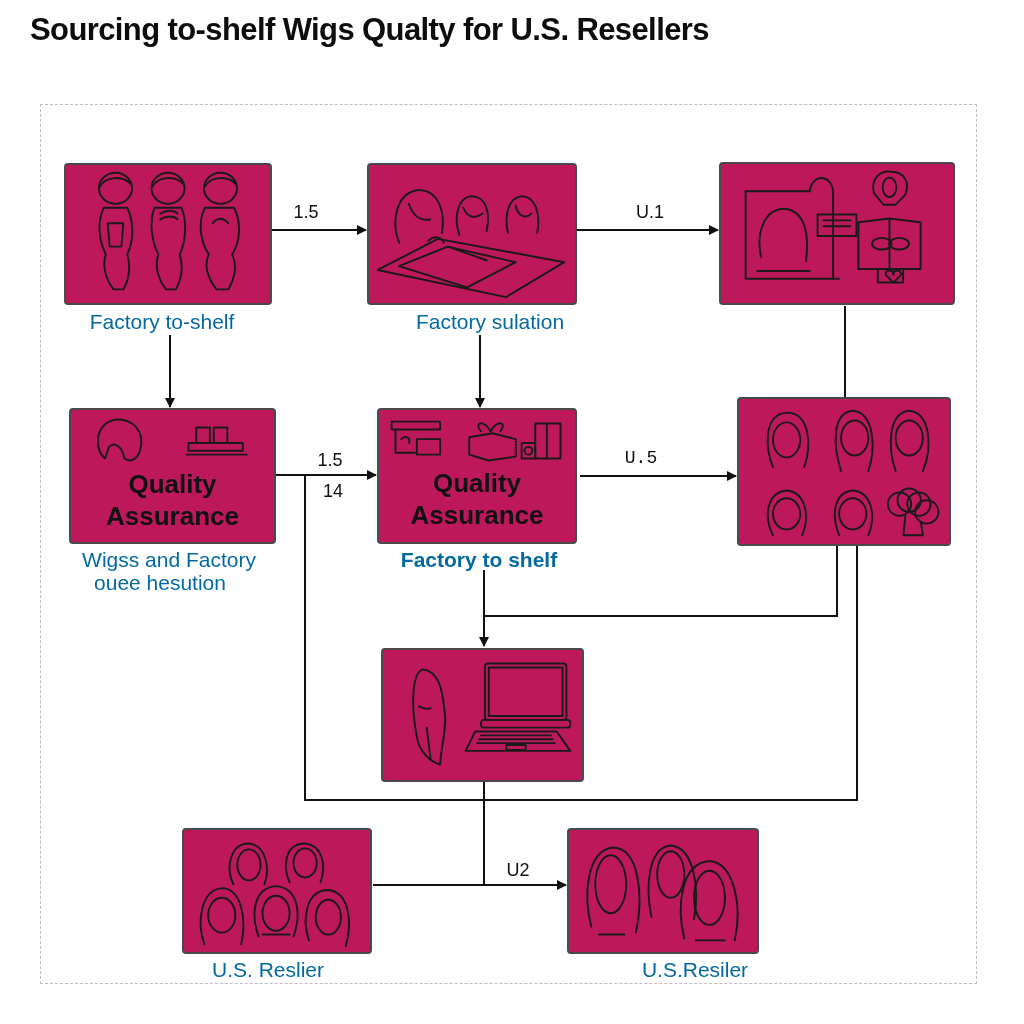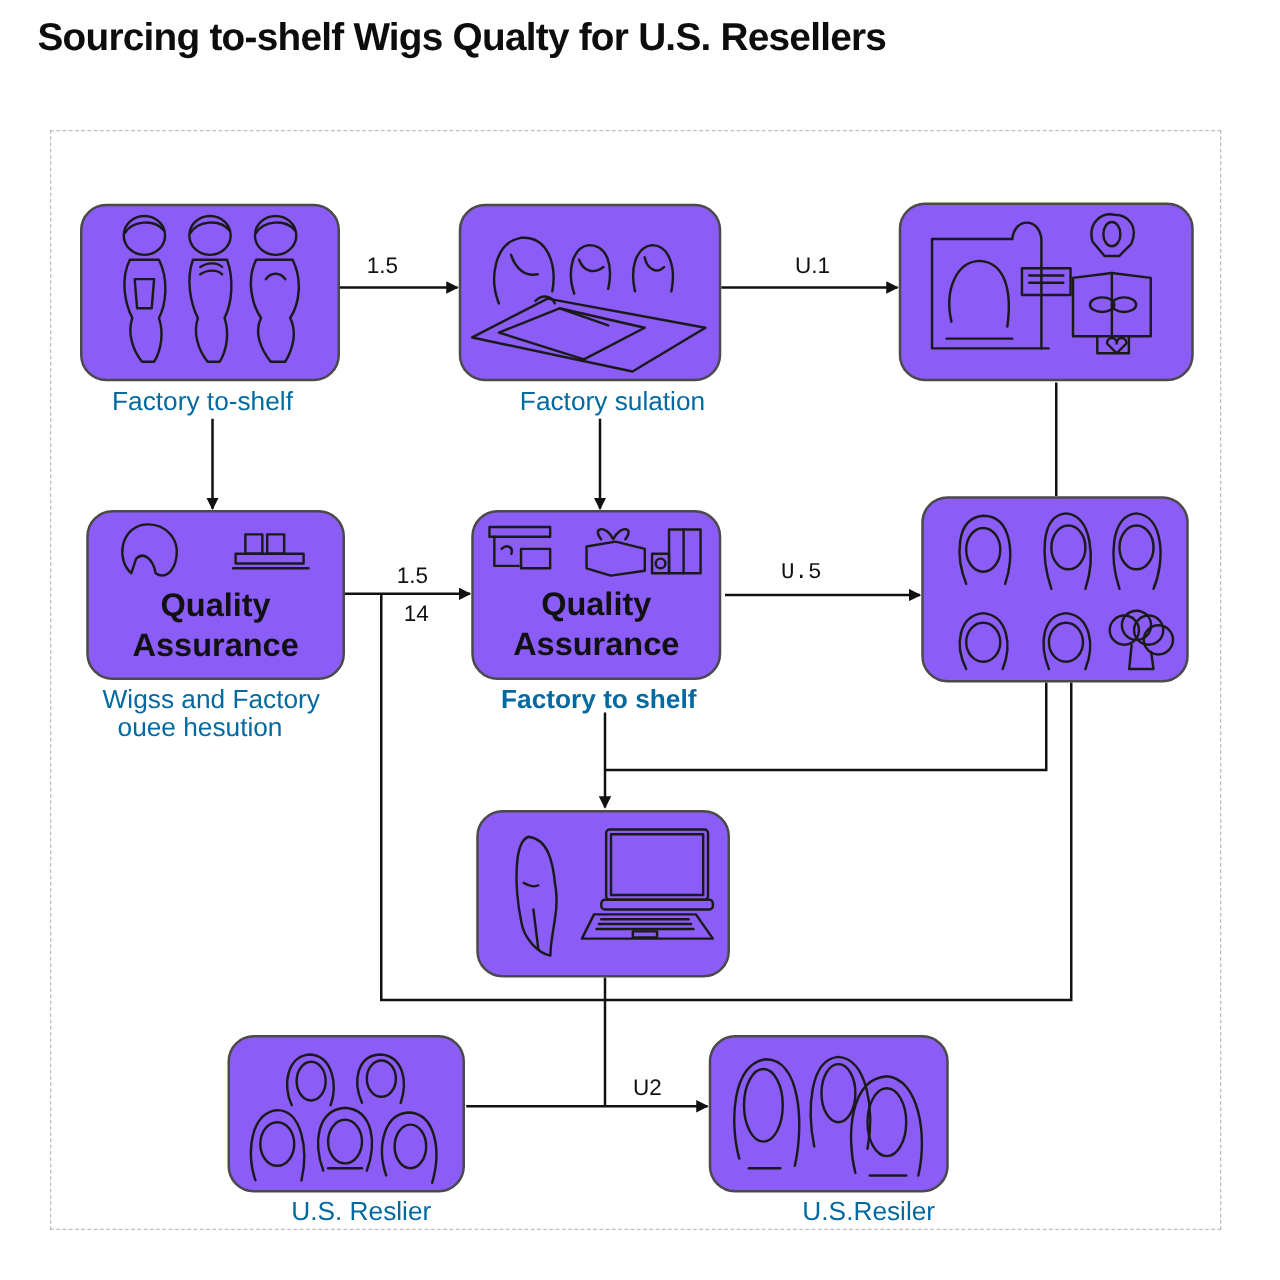--- a/index.html
+++ b/index.html
@@ -3,22 +3,22 @@
 <meta charset="utf-8">
 <style>
   html, body { margin: 0; padding: 0; background: #ffffff; }
   body { width: 1024px; height: 1024px; position: relative; overflow: hidden;
          font-family: "Liberation Sans", "DejaVu Sans", sans-serif; color: #111; }
   .title { position: absolute; left: 30px; top: 12px; font-size: 31px; font-weight: bold;
            letter-spacing: -0.6px; color: #0d0d0d; white-space: nowrap; text-align: center; }
   .frame { position: absolute; left: 40px; top: 104px; width: 937px; height: 880px;
            border: 1.5px dashed #bdbdbd; box-sizing: border-box; }
   svg.wires { position: absolute; left: 0; top: 0; width: 1024px; height: 1024px; }
-  .node { position: absolute; background: #8b5cf6; border: 2px solid #4a4a4a;
-          border-radius: 21px; box-sizing: border-box; overflow: hidden; }
+  .node { position: absolute; background: #be185d; border: 2px solid #4a4a4a;
+          border-radius: 4px; box-sizing: border-box; overflow: hidden; }
   .node svg.art { position: absolute; left: 0; top: 0; width: 100%; height: 100%; }
   .node .big { position: absolute; left: 0; right: 0; text-align: center; font-weight: bold;
                font-size: 26px; line-height: 32px; color: #111; }
   .caption { position: absolute; text-align: center; font-size: 21px; line-height: 24px;
              color: #0369a1; white-space: nowrap; transform: translateX(-50%); }
   .elabel { position: absolute; font-size: 18px; color: #111; white-space: nowrap;
             transform: translateX(-50%); }
   .art path, .art ellipse, .art rect, .art circle, .art line, .art polyline {
     fill: none; stroke: #1a1a1a; stroke-width: 2; stroke-linecap: round; stroke-linejoin: round; }
 </style>
@@ -205,21 +205,21 @@
       <path d="M20,118 C12,96 16,62 38,60 C58,60 64,92 58,118"></path>
         <ellipse cx="38" cy="88" rx="14" ry="18"></ellipse>
       <path d="M76,110 C68,88 70,60 94,58 C118,60 120,88 112,110"></path>
         <ellipse cx="94" cy="86" rx="14" ry="18"></ellipse>
         <path d="M80,108 L108,108"></path>
       <path d="M128,114 C120,90 126,62 148,62 C168,64 174,92 166,120"></path>
         <ellipse cx="148" cy="90" rx="13" ry="18"></ellipse>
     </g>
   </svg>
 </div>
-<div class="caption" style="left:289px; top:958px;">U.S. Reslier</div>
+<div class="caption" style="left:268px; top:958px;">U.S. Reslier</div>
 
 <div class="node" style="left:567px; top:828px; width:192px; height:126px;">
   <svg class="art" viewBox="0 0 192 126">
     <g>
       <path d="M22,100 C14,70 16,22 44,18 C72,18 76,70 68,106"></path>
         <ellipse cx="42" cy="56" rx="16" ry="30"></ellipse>
         <path d="M30,108 L56,108"></path>
       <path d="M84,90 C78,60 80,18 104,16 C128,18 134,60 128,92"></path>
         <ellipse cx="104" cy="46" rx="14" ry="24"></ellipse>
       <path d="M118,112 C110,80 114,34 144,32 C170,34 178,80 170,114"></path>

